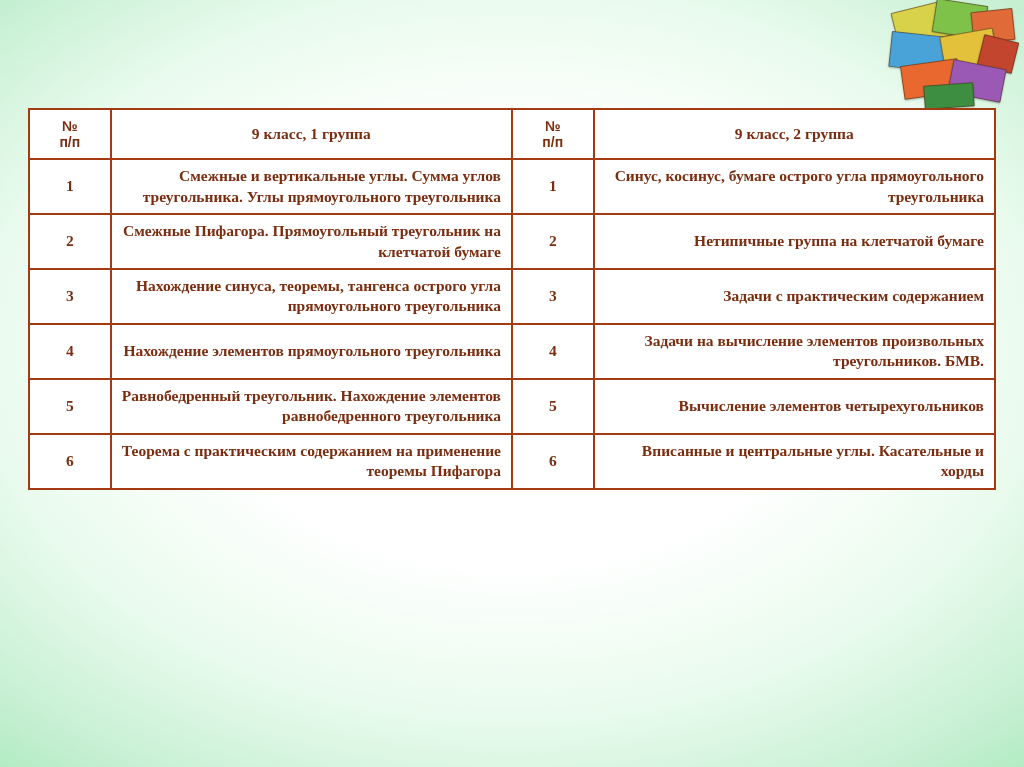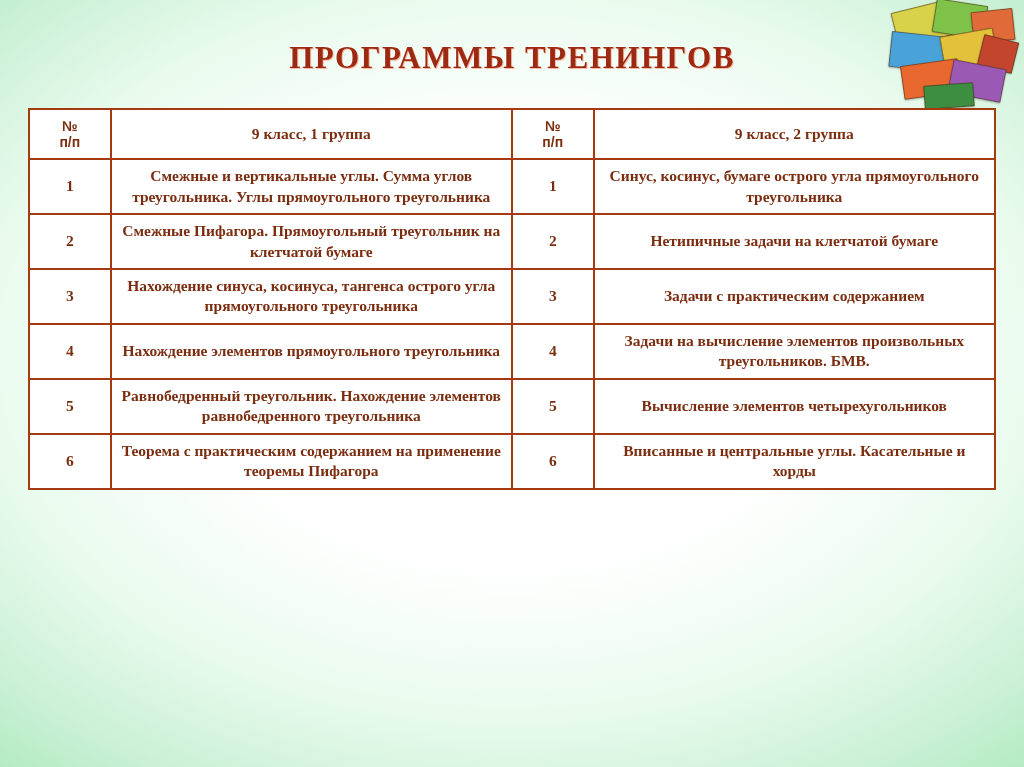--- a/index.html
+++ b/index.html
@@ -62,21 +62,21 @@
     table-layout: fixed;
   }
   table#programs td, table#programs th {
     border: 2px solid #a33a12;
     padding: 6px 10px;
     vertical-align: middle;
     color: #7b2d10;
     font-weight: bold;
     font-size: 15.5px;
     line-height: 1.32;
-    text-align: center;
+    text-align: right;
   }
   table#programs thead th {
     text-align: center;
     padding: 8px 6px;
   }
   .col-num {
     width: 62px;
     text-align: center !important;
     font-size: 21px;
   }
@@ -115,21 +115,20 @@
     <div class="bk" style="left:46px; top:2px; width:50px; height:32px; background:#7fc24a; transform:rotate(9deg);"></div>
     <div class="bk" style="left:84px; top:10px; width:40px; height:30px; background:#e06a38; transform:rotate(-6deg);"></div>
     <div class="bk" style="left:2px; top:34px; width:58px; height:34px; background:#4aa3d8; transform:rotate(6deg);"></div>
     <div class="bk" style="left:54px; top:32px; width:52px; height:34px; background:#e3c13a; transform:rotate(-10deg);"></div>
     <div class="bk" style="left:92px; top:38px; width:34px; height:30px; background:#c4452e; transform:rotate(14deg);"></div>
     <div class="bk" style="left:14px; top:62px; width:56px; height:32px; background:#e8682f; transform:rotate(-8deg);"></div>
     <div class="bk" style="left:62px; top:64px; width:52px; height:32px; background:#9b59b6; transform:rotate(11deg);"></div>
     <div class="bk" style="left:36px; top:84px; width:48px; height:22px; background:#3e8e41; transform:rotate(-4deg);"></div>
   </div>
 
-  <h1 id="title">ПРОГРАММЫ ТРЕНИНГОВ</h1>
 
   <table id="programs">
     <thead>
       <tr>
         <th class="col-num">
           <div class="hdr-num">№</div>
           <div class="hdr-num">п/п</div>
         </th>
         <th class="col-topic-left hdr-group">9 класс, 1 группа</th>
         <th class="col-num">
@@ -143,25 +142,25 @@
       <tr>
         <td class="col-num num-cell">1</td>
         <td class="topic">Смежные и вертикальные углы. Сумма углов треугольника. Углы прямоугольного треугольника</td>
         <td class="col-num num-cell">1</td>
         <td class="topic">Синус, косинус, бумаге острого угла прямоугольного треугольника</td>
       </tr>
       <tr>
         <td class="col-num num-cell">2</td>
         <td class="topic">Смежные Пифагора. Прямоугольный треугольник на клетчатой бумаге</td>
         <td class="col-num num-cell">2</td>
-        <td class="topic">Нетипичные задачи на клетчатой бумаге</td>
+        <td class="topic">Нетипичные группа на клетчатой бумаге</td>
       </tr>
       <tr>
         <td class="col-num num-cell">3</td>
-        <td class="topic">Нахождение синуса, косинуса, тангенса острого угла прямоугольного треугольника</td>
+        <td class="topic">Нахождение синуса, теоремы, тангенса острого угла прямоугольного треугольника</td>
         <td class="col-num num-cell">3</td>
         <td class="topic">Задачи с практическим содержанием</td>
       </tr>
       <tr>
         <td class="col-num num-cell">4</td>
         <td class="topic">Нахождение элементов прямоугольного треугольника</td>
         <td class="col-num num-cell">4</td>
         <td class="topic">Задачи на вычисление элементов произвольных треугольников. БМВ.</td>
       </tr>
       <tr>

